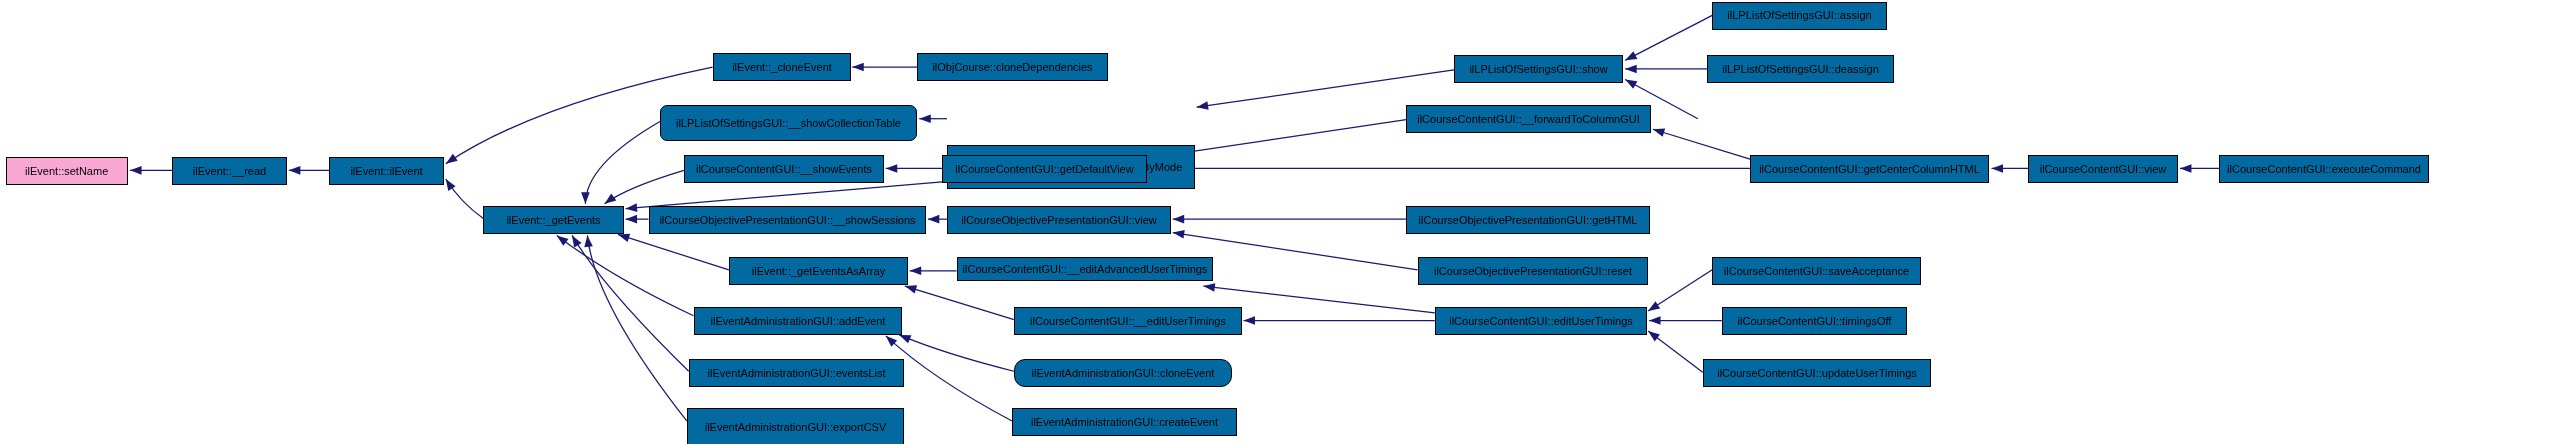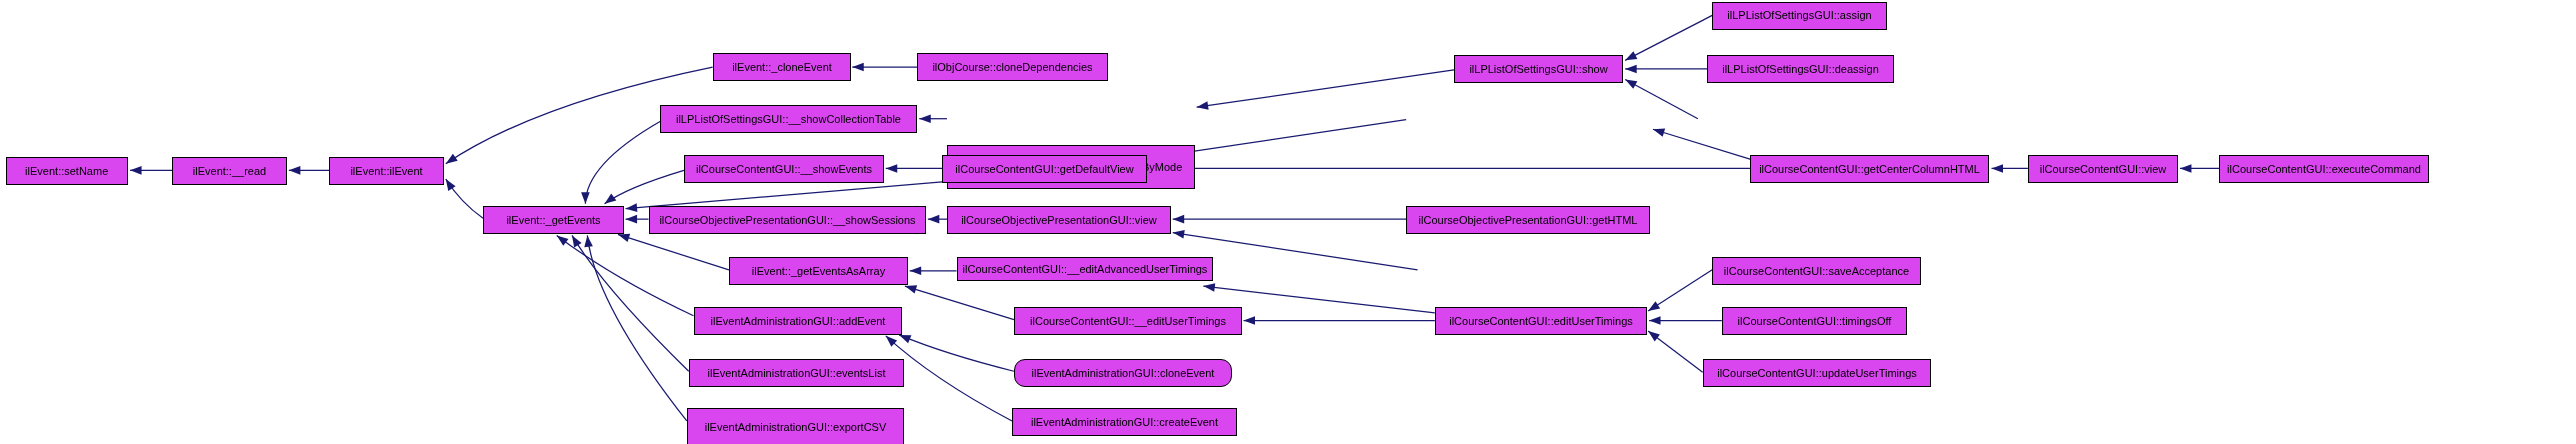--- a/index.html
+++ b/index.html
@@ -14,32 +14,32 @@
   #edge-layer {
     position: absolute;
     left: 0; top: 0;
     width: 2576px; height: 445px;
     pointer-events: none;
   }
   .graph-node {
     position: absolute;
     box-sizing: border-box;
     border: 1px solid #000000;
-    background: #d946ef;
+    background: #0369a1;
     color: #000000;
     font-size: 11px;
     line-height: 1;
     display: flex;
     align-items: center;
     justify-content: center;
     white-space: nowrap;
     cursor: pointer;
   }
   .graph-node.highlight {
-    background: #d946ef;
+    background: #f9a8d4;
     border-width: 1.9px;
     cursor: default;
   }
 </style>
 </head>
 <body>
 
 <div id="canvas">
   <svg id="edge-layer" width="2576" height="445" viewBox="0 0 2693 465" xmlns="http://www.w3.org/2000/svg">
       <path d="M180,178 L136,178" fill="none" stroke="#191970" stroke-width="1.3"></path>
@@ -113,40 +113,42 @@
       <path d="M1060,388 Q988,370 940,350" fill="none" stroke="#191970" stroke-width="1.3"></path>
       <polygon points="940,350 952.8076923076924,350.4615384615385 949.3461538461538,358.7692307692308" fill="#191970"></polygon>
       <path d="M1058,440 Q975,396 926,351" fill="none" stroke="#191970" stroke-width="1.3"></path>
       <polygon points="926,351 937.8821811592304,355.8024754969944 931.7945361630402,362.4312444928459" fill="#191970"></polygon>
     </svg>
 <div class="graph-node highlight" style="left: 5.7px; top: 157px; width: 122px; height: 28px;">ilEvent::setName</div>
     <div class="graph-node" style="left: 172px; top: 157px; width: 115px; height: 28px;">ilEvent::__read</div>
     <div class="graph-node" style="left: 329px; top: 157px; width: 115px; height: 28px;">ilEvent::ilEvent</div>
     <div class="graph-node" style="left: 713px; top: 53px; width: 138px; height: 28px;">ilEvent::_cloneEvent</div>
     <div class="graph-node" style="left: 917px; top: 53px; width: 191px; height: 28px;">ilObjCourse::cloneDependencies</div>
-    <div class="graph-node" style="left: 660px; top: 105px; width: 257px; height: 28px;">ilLPListOfSettingsGUI::__showCollectionTable</div>
+    <div class="graph-node" style="left: 660px; top: 105px; width: 257px; height: 36px; border-radius: 7px;">ilLPListOfSettingsGUI::__showCollectionTable</div>
     <div class="graph-node" style="left: 947px; top: 105px; width: 248px; height: 44px; margin-top: 40px;">ilLPListOfSettingsGUI::__showTablesByMode</div>
     <div class="graph-node" style="left: 684px; top: 155px; width: 200px; height: 28px;">ilCourseContentGUI::__showEvents</div>
     <div class="graph-node" style="left: 942px; top: 155px; width: 205px; height: 28px;">ilCourseContentGUI::getDefaultView</div>
     <div class="graph-node" style="left: 483px; top: 206px; width: 141px; height: 28px;">ilEvent::_getEvents</div>
     <div class="graph-node" style="left: 649px; top: 206px; width: 277px; height: 28px;">ilCourseObjectivePresentationGUI::__showSessions</div>
     <div class="graph-node" style="left: 947px; top: 206px; width: 224px; height: 28px;">ilCourseObjectivePresentationGUI::view</div>
     <div class="graph-node" style="left: 729px; top: 257px; width: 179px; height: 28px;">ilEvent::_getEventsAsArray</div>
     <div class="graph-node" style="left: 957px; top: 257px; width: 256px; height: 24px;">ilCourseContentGUI::__editAdvancedUserTimings</div>
     <div class="graph-node" style="left: 694px; top: 307px; width: 208px; height: 28px;">ilEventAdministrationGUI::addEvent</div>
     <div class="graph-node" style="left: 1014px; top: 307px; width: 228px; height: 28px;">ilCourseContentGUI::__editUserTimings</div>
     <div class="graph-node" style="left: 689px; top: 359px; width: 215px; height: 28px;">ilEventAdministrationGUI::eventsList</div>
     <div class="graph-node" style="left: 1014px; top: 359px; width: 218px; height: 28px; border-radius: 11px;">ilEventAdministrationGUI::cloneEvent</div>
     <div class="graph-node" style="left: 687px; top: 408px; width: 217px; height: 39px;">ilEventAdministrationGUI::exportCSV</div>
     <div class="graph-node" style="left: 1012px; top: 408px; width: 225px; height: 28px;">ilEventAdministrationGUI::createEvent</div>
     <div class="graph-node" style="left: 1454px; top: 55px; width: 169px; height: 28px;">ilLPListOfSettingsGUI::show</div>
+    <div class="graph-node" style="left: 1406px; top: 105px; width: 245px; height: 28px;">ilCourseContentGUI::__forwardToColumnGUI</div>
     <div class="graph-node" style="left: 1712px; top: 1.9px; width: 175px; height: 28px;">ilLPListOfSettingsGUI::assign</div>
     <div class="graph-node" style="left: 1707px; top: 55px; width: 187px; height: 28px;">ilLPListOfSettingsGUI::deassign</div>
     <div class="graph-node" style="left: 1750px; top: 155px; width: 239px; height: 28px;">ilCourseContentGUI::getCenterColumnHTML</div>
     <div class="graph-node" style="left: 2028px; top: 155px; width: 150px; height: 28px;">ilCourseContentGUI::view</div>
     <div class="graph-node" style="left: 2219px; top: 155px; width: 210px; height: 28px;">ilCourseContentGUI::executeCommand</div>
     <div class="graph-node" style="left: 1406px; top: 206px; width: 244px; height: 28px;">ilCourseObjectivePresentationGUI::getHTML</div>
+    <div class="graph-node" style="left: 1418px; top: 257px; width: 230px; height: 28px;">ilCourseObjectivePresentationGUI::reset</div>
     <div class="graph-node" style="left: 1712px; top: 257px; width: 209px; height: 28px;">ilCourseContentGUI::saveAcceptance</div>
     <div class="graph-node" style="left: 1435px; top: 307px; width: 212px; height: 28px;">ilCourseContentGUI::editUserTimings</div>
     <div class="graph-node" style="left: 1722px; top: 307px; width: 185px; height: 28px;">ilCourseContentGUI::timingsOff</div>
     <div class="graph-node" style="left: 1703px; top: 359px; width: 228px; height: 28px;">ilCourseContentGUI::updateUserTimings</div>
   </div>
 
 
 </body></html>

